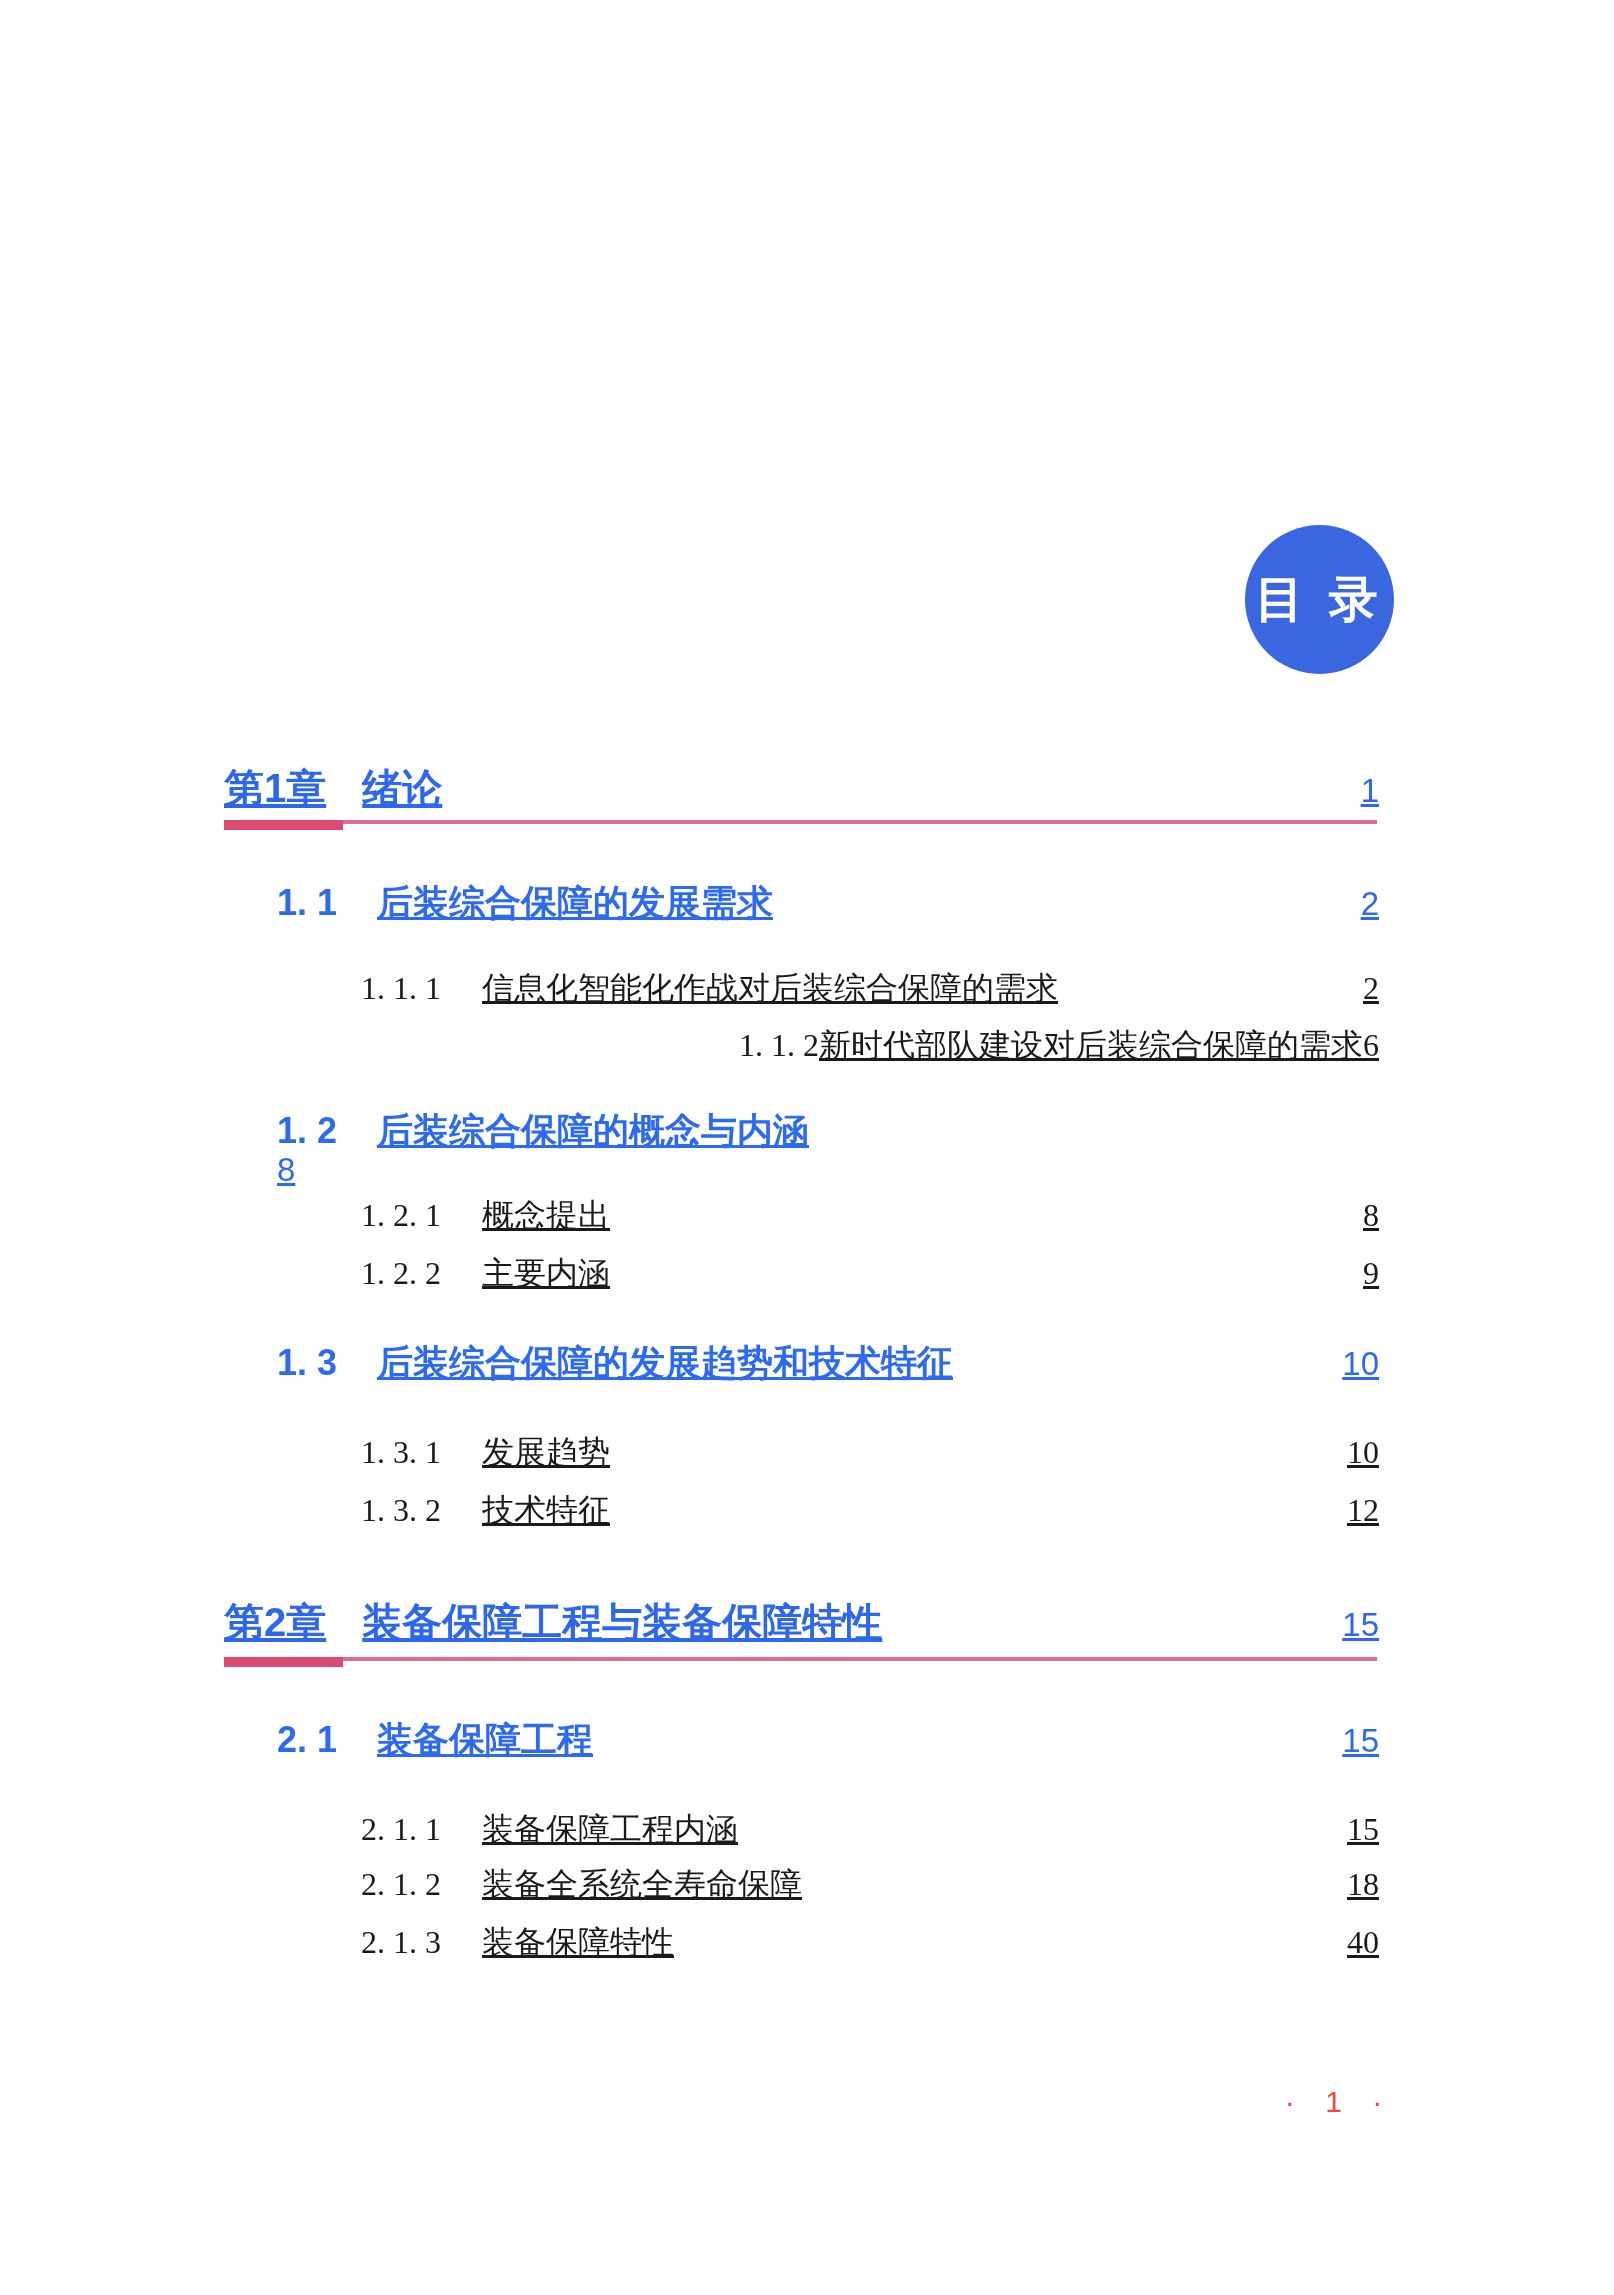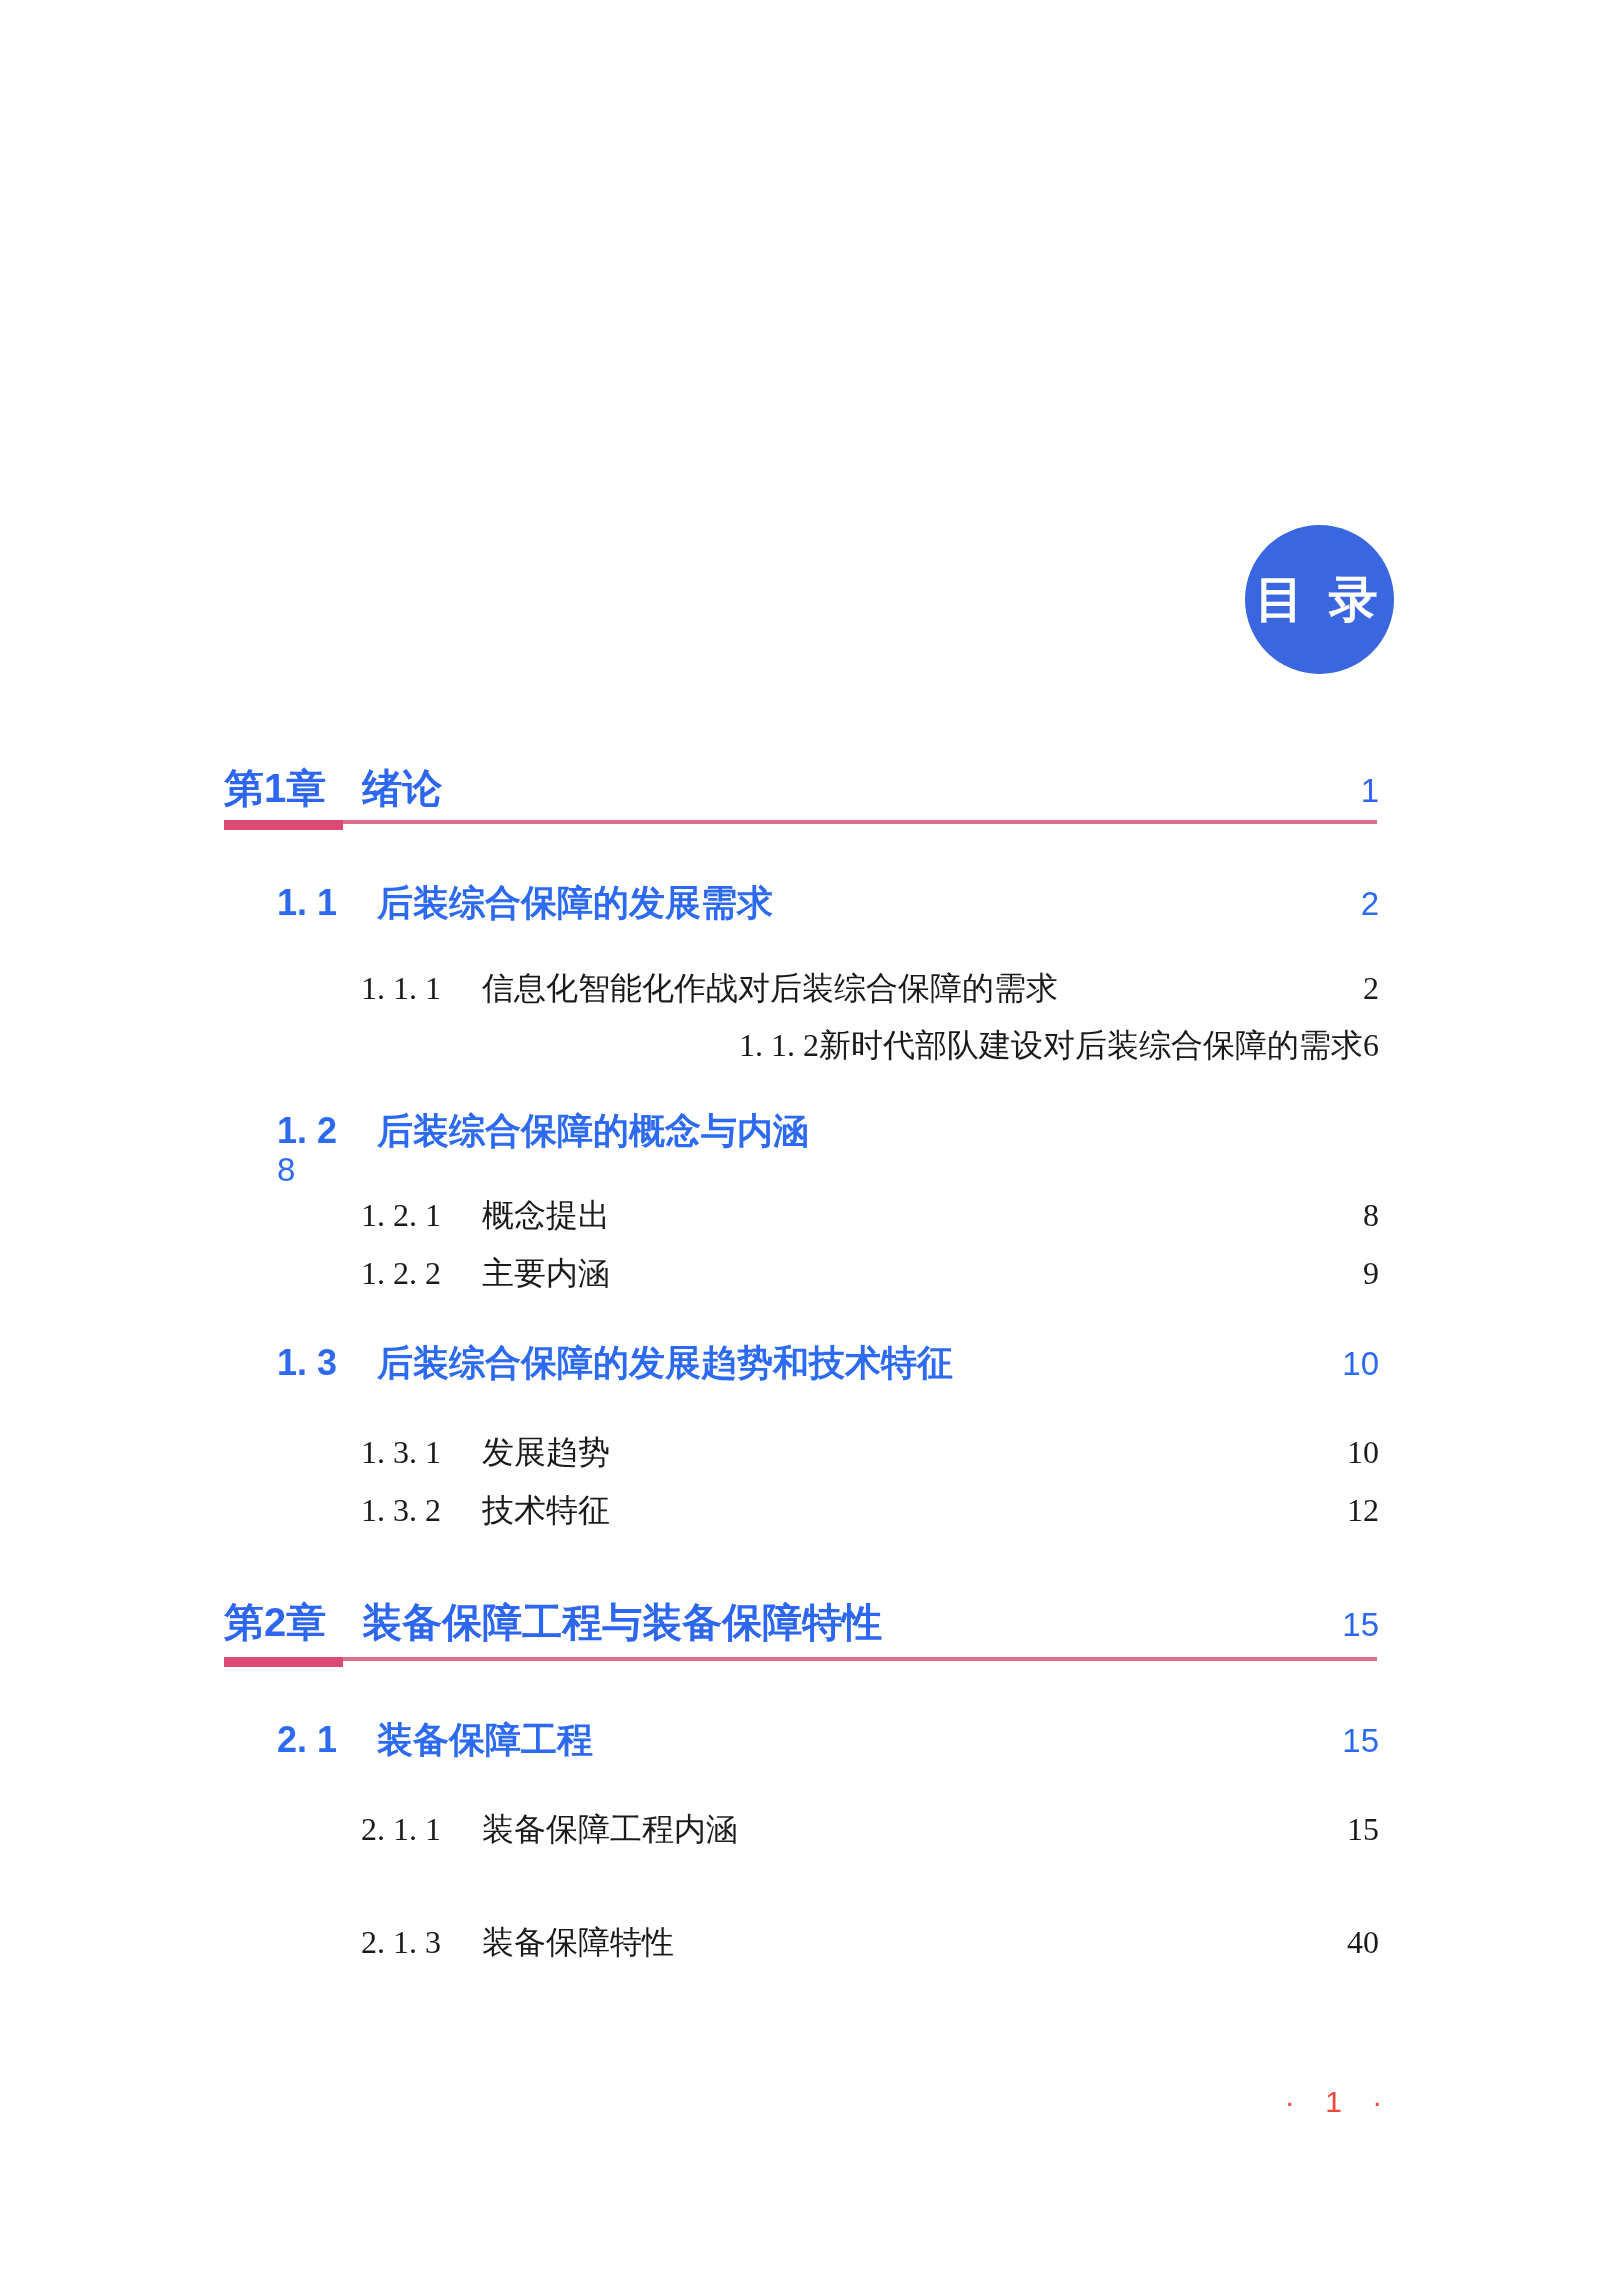--- a/index.html
+++ b/index.html
@@ -48,20 +48,21 @@
     height: 2295px;
   }
   .row {
     position: absolute;
     left: 0;
     right: 0;
     display: flex;
     justify-content: space-between;
     align-items: baseline;
     white-space: nowrap;
+    text-decoration: underline;
   }
 
   
   .row.chapter {
     color: #2d66ef;
     font-weight: bold;
     font-size: 40px;
     line-height: 1.15;
   }
   .row.chapter .num { margin-right: 36px; }
@@ -240,20 +241,24 @@
     <div class="row section" id="r-s21">
       <span class="left"><span class="num">2. 1</span><span class="ttl">装备保障工程</span></span>
       <span class="pg">15</span>
     </div>
 
     <div class="row subsection" id="r-ss211">
       <span class="left"><span class="num">2. 1. 1</span><span class="ttl">装备保障工程内涵</span></span>
       <span class="pg">15</span>
     </div>
 
+    <div class="row subsection" id="r-ss212">
+      <span class="left"><span class="num">2. 1. 2</span><span class="ttl">装备全系统全寿命保障</span></span>
+      <span class="pg">18</span>
+    </div>
 
     <div class="row subsection" id="r-ss213">
       <span class="left"><span class="num">2. 1. 3</span><span class="ttl">装备保障特性</span></span>
       <span class="pg">40</span>
     </div>
 
   </div>
 
   <div class="footer-page">· 1 ·</div>
 

